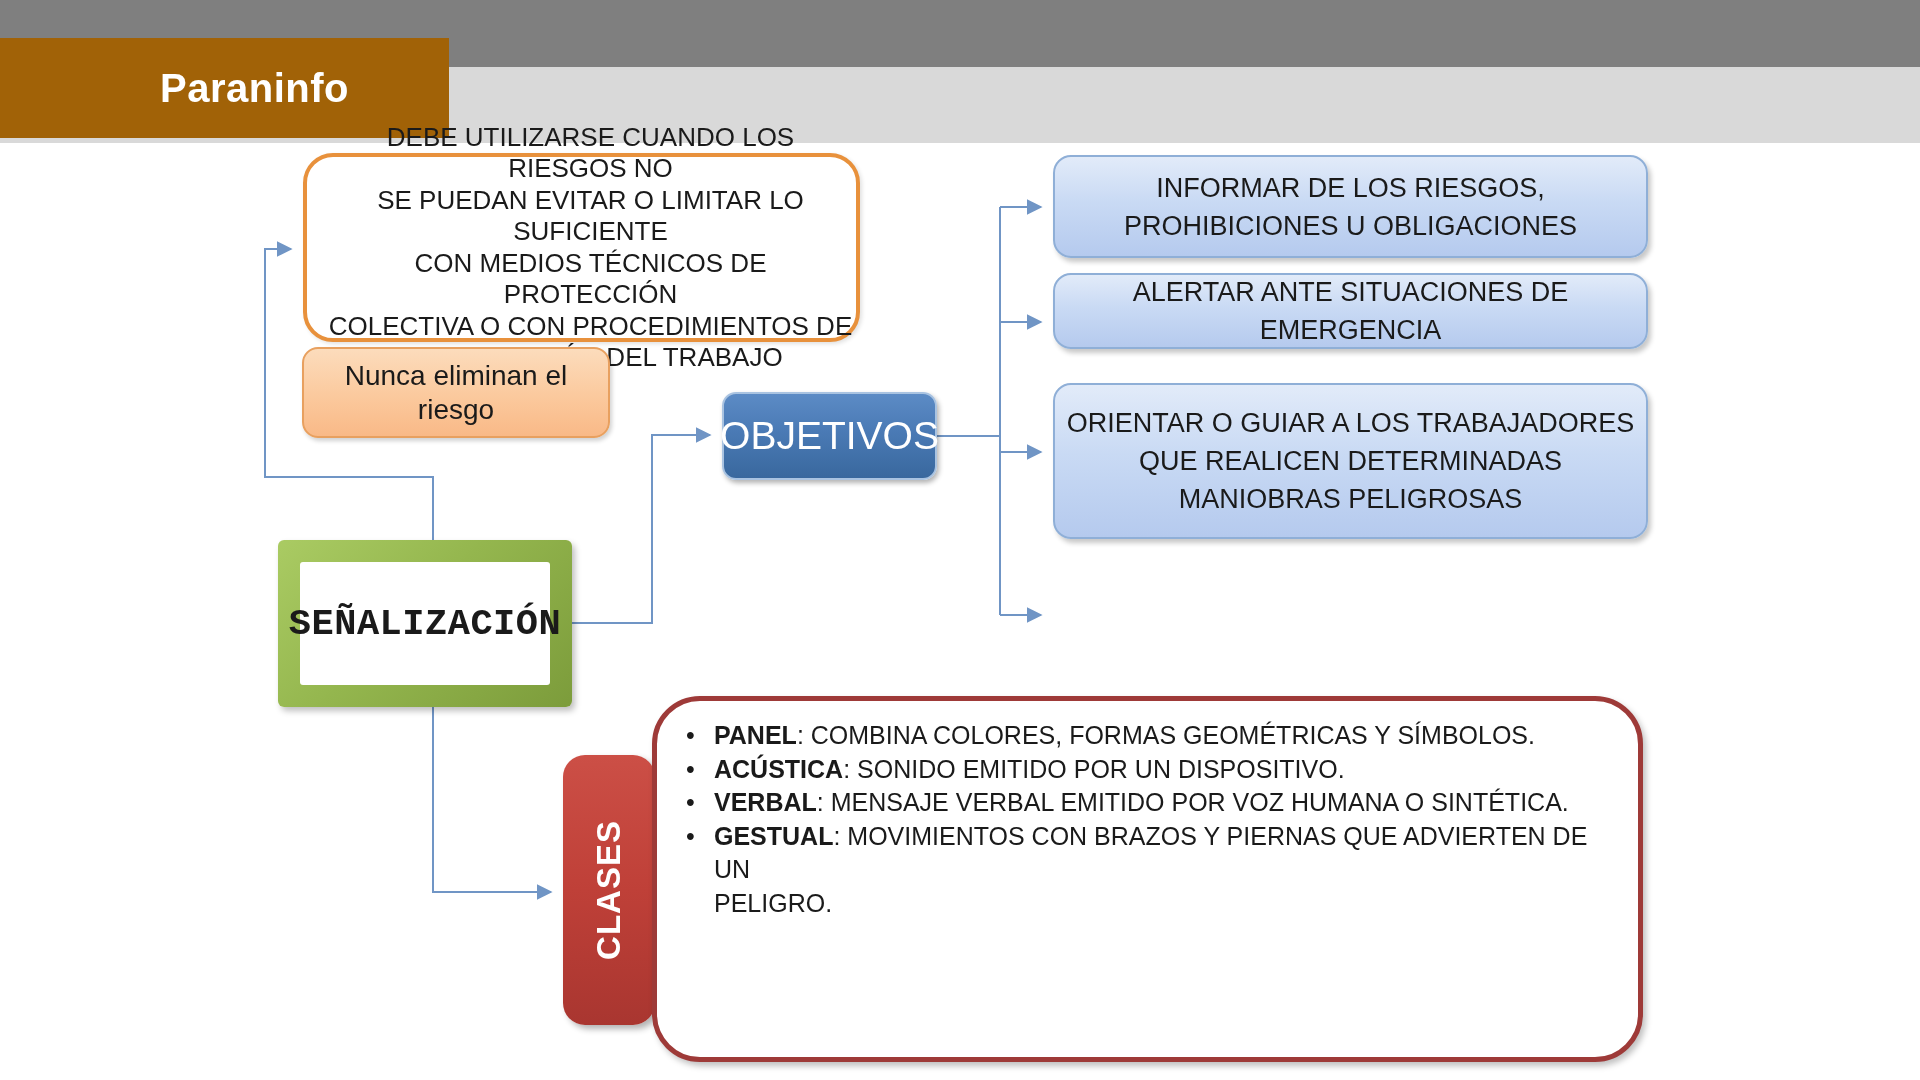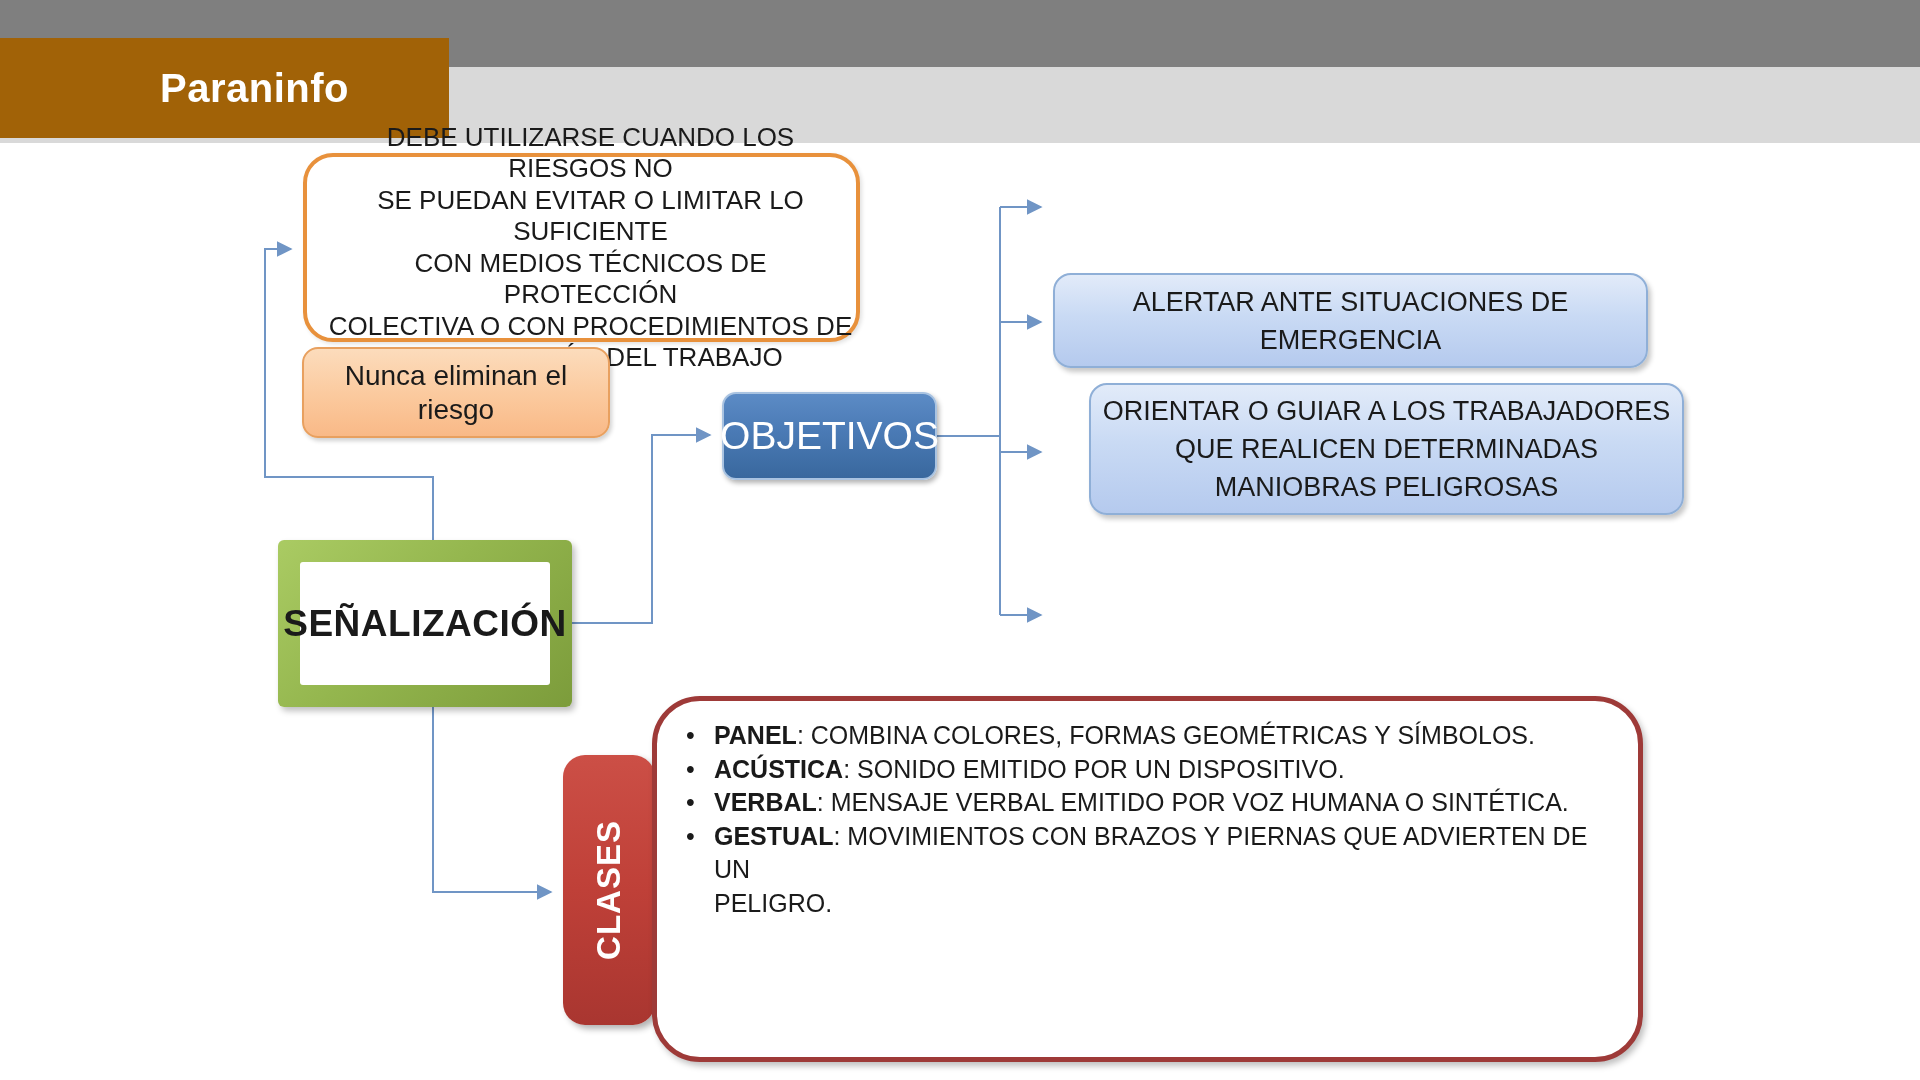--- a/index.html
+++ b/index.html
@@ -38,28 +38,28 @@
     box-shadow:2px 3px 5px rgba(0,0,0,.3);}
   .objetivos div{color:#fff;font-size:39px;text-align:right;}
 
   
   .obj-item{left:1053px;width:595px;
     background:linear-gradient(180deg,#e2ebf9 0%,#c9daf4 45%,#b5caee 100%);
     border:2px solid #8fafd7;border-radius:18px;display:flex;align-items:center;justify-content:center;
     box-shadow:3px 4px 5px rgba(0,0,0,.22);}
   .obj-item div{font-size:27px;line-height:38px;text-align:center;white-space:pre-line;}
   .obj-1{top:155px;height:103px;}
-  .obj-2{top:273px;height:95px;}
-  .obj-3{top:383px;height:132px;margin-left:36px;}
+  .obj-2{top:273px;height:76px;}
+  .obj-3{top:383px;height:156px;}
   .obj-4{top:543px;height:144px;}
 
   
   .root{left:278px;top:540px;width:294px;height:167px;
     background:linear-gradient(135deg,#aacb63 0%,#94b64e 45%,#7c9c3b 100%);
-    border-radius:6px;padding:22px;box-shadow:3px 4px 6px rgba(0,0,0,.25);}
+    border-radius:6px;padding:22px;box-shadow:3px 4px 6px rgba(0,0,0,.25);font-family:Liberation Mono, monospace;}
   .root .inner{width:100%;height:100%;background:#fff;border-radius:3px;
     display:flex;align-items:center;justify-content:center;box-sizing:border-box;}
   .root .inner div{font-size:37px;font-weight:bold;letter-spacing:.5px;}
 
   
   .clases{left:563px;top:755px;width:92px;height:270px;
     background:linear-gradient(180deg,#cc4f46 0%,#bf4038 50%,#a93630 100%);
     border-radius:22px;box-shadow:4px 4px 6px rgba(0,0,0,.3);
     display:flex;align-items:center;justify-content:center;}
   .clases div{color:#fff;font-size:33px;font-weight:bold;transform:rotate(-90deg);letter-spacing:1px;}
@@ -113,20 +113,24 @@
 
   <div class="box note">
     <div>Nunca eliminan el
 riesgo</div>
   </div>
 
   <div class="box objetivos">
     <div>OBJETIVOS</div>
   </div>
 
+  <div class="box obj-item obj-1">
+    <div>INFORMAR DE LOS RIESGOS,
+PROHIBICIONES U OBLIGACIONES</div>
+  </div>
   <div class="box obj-item obj-2">
     <div>ALERTAR ANTE SITUACIONES DE
 EMERGENCIA</div>
   </div>
   <div class="box obj-item obj-3">
     <div>ORIENTAR O GUIAR A LOS TRABAJADORES
 QUE REALICEN DETERMINADAS
 MANIOBRAS PELIGROSAS</div>
   </div>
 

